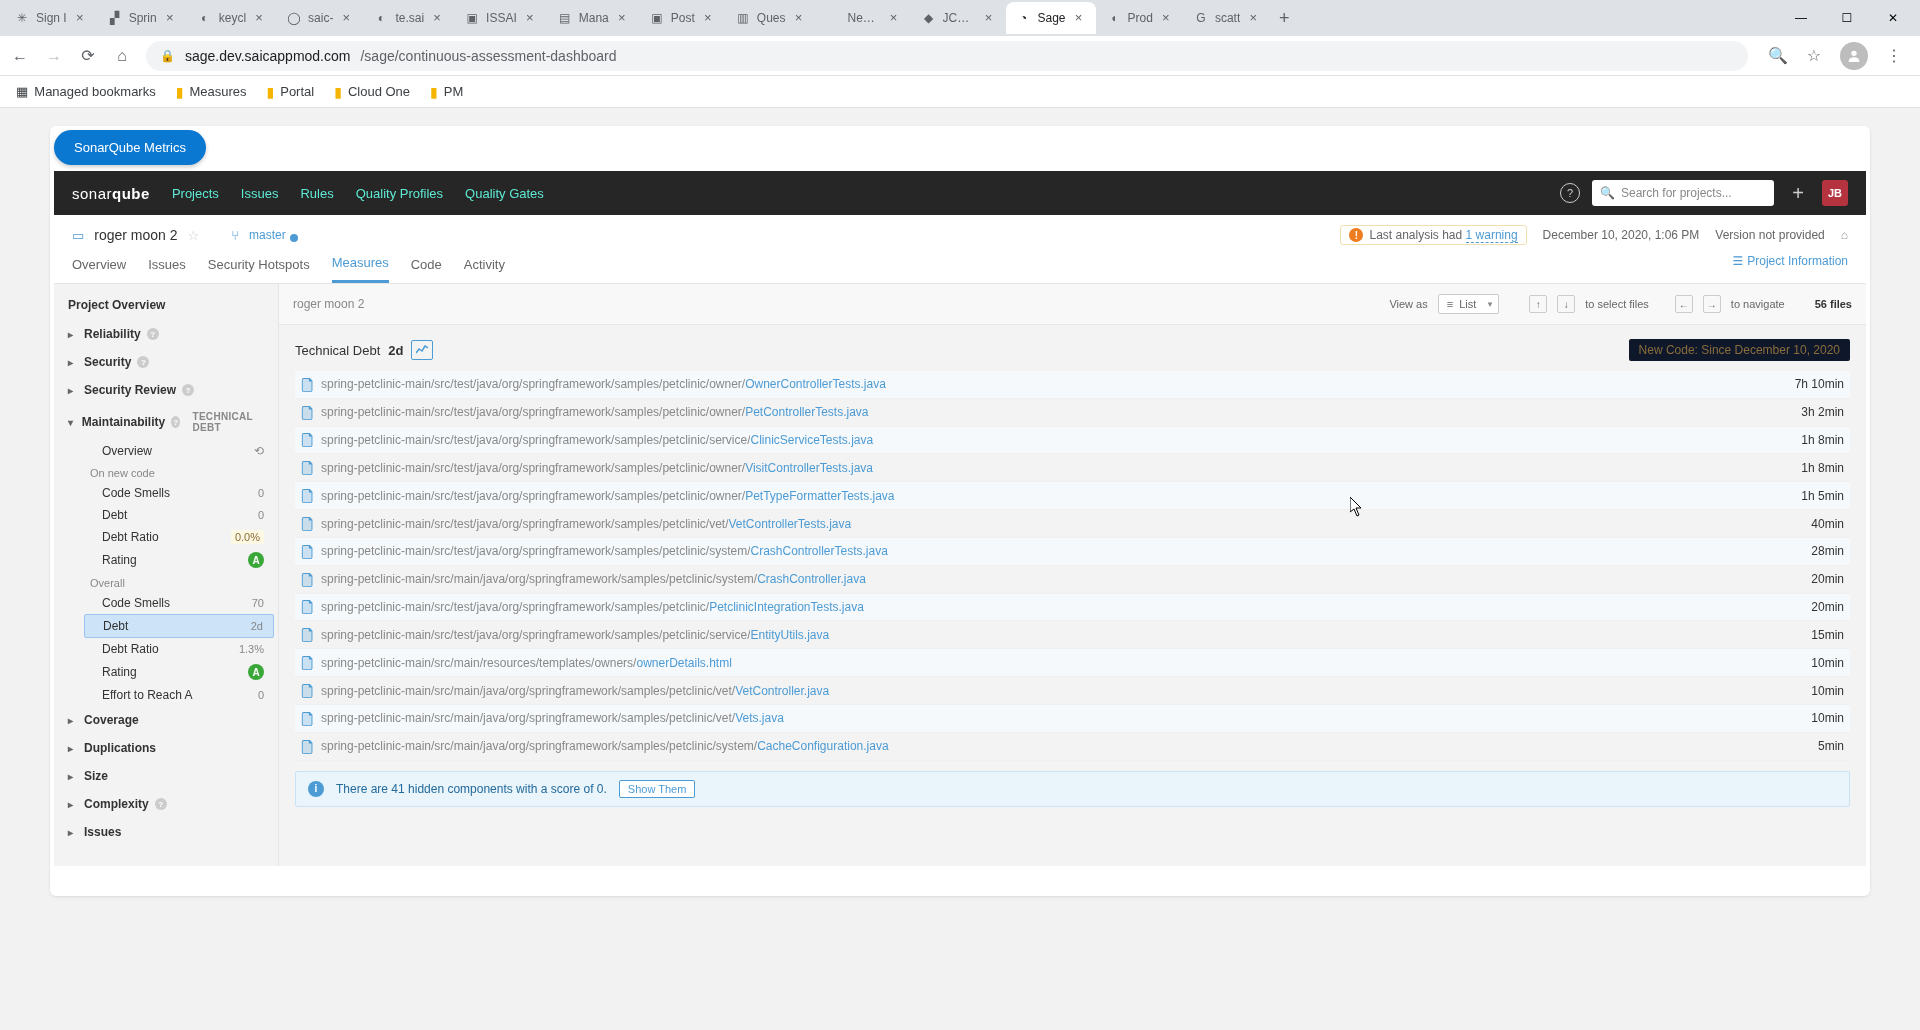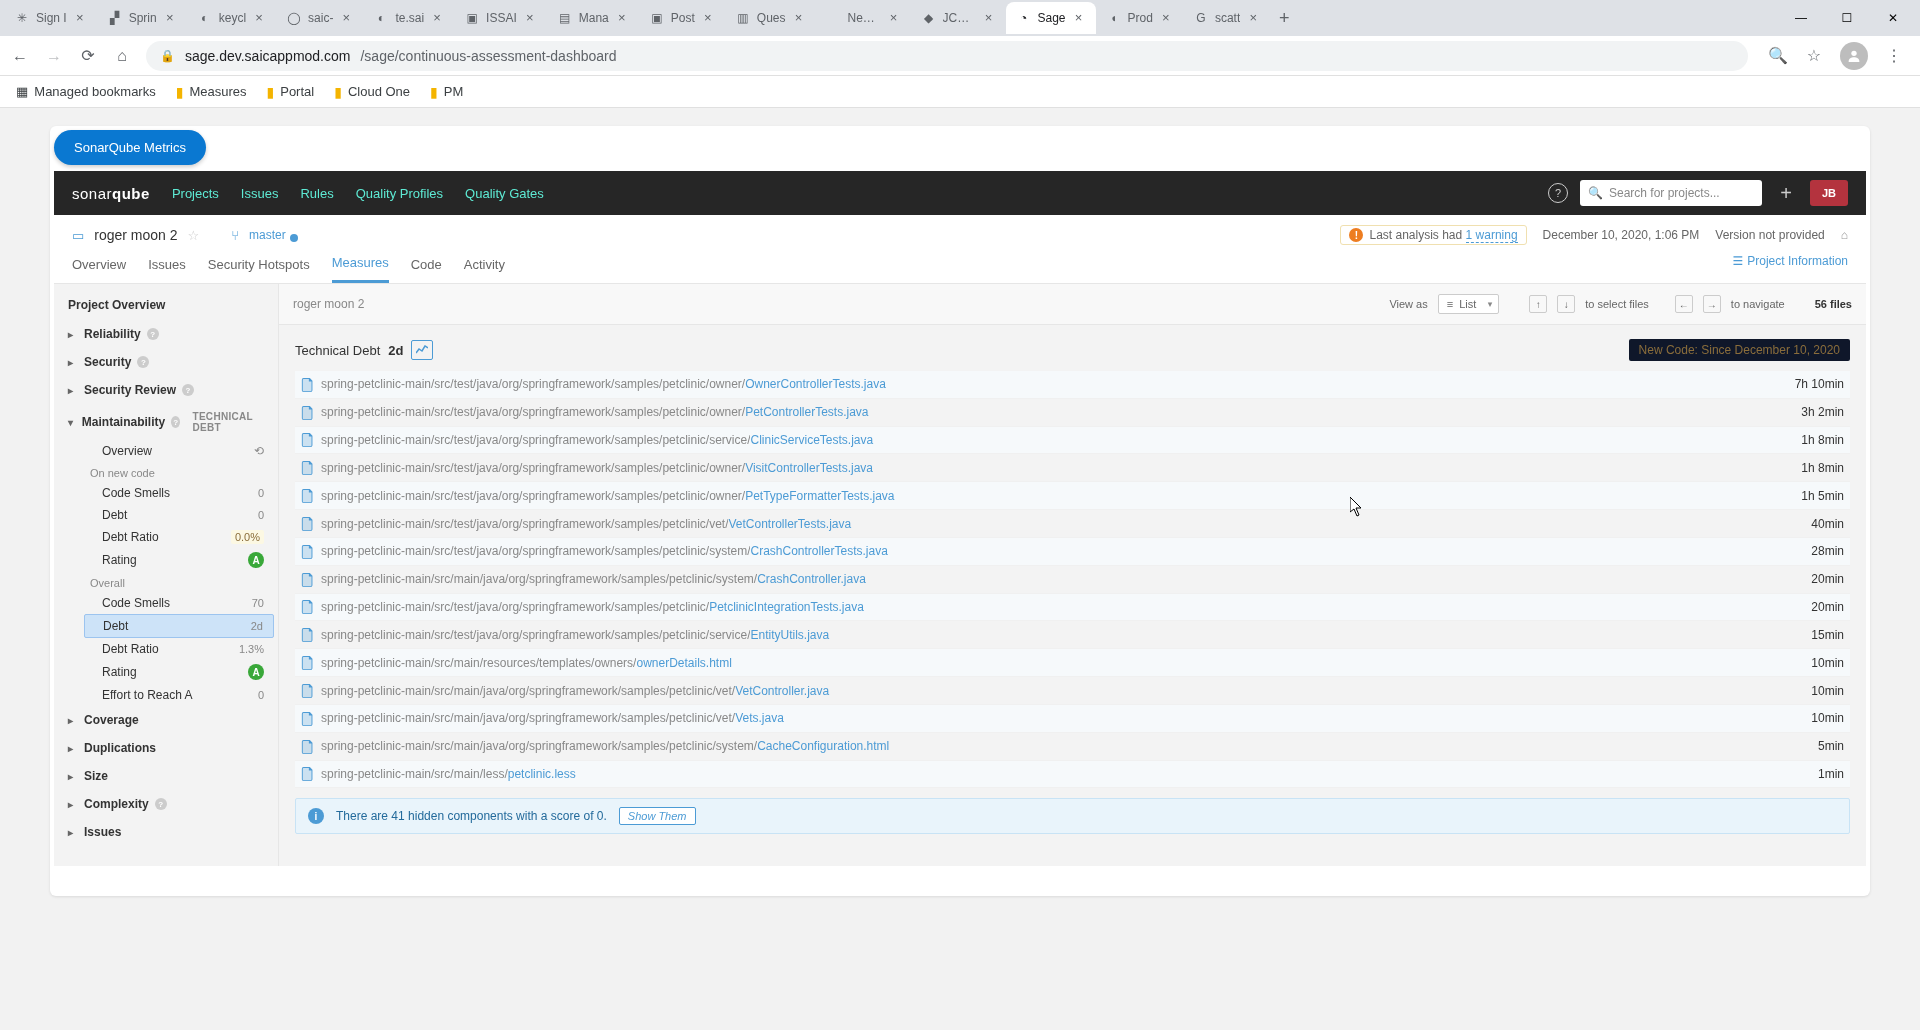--- a/index.html
+++ b/index.html
@@ -37,21 +37,21 @@
   .sonar { border:none; }
   .sonar-top { background:#262626; height:44px; display:flex; align-items:center; padding:0 18px; gap:16px; color:#ccc; font-size:13px;}
   .sonar-logo { color:#fff; font-weight:300; letter-spacing:.5px; font-size:15px; margin-right:6px; font-family: Helvetica, Arial, sans-serif;}
   .sonar-logo b { font-weight:600;}
   .sonar-nav { display:flex; gap:22px;}
   .sonar-nav a { color:#5eead4; cursor:pointer;}
   .sonar-top-right { margin-left:auto; display:flex; align-items:center; gap:12px;}
   .sonar-search { background:#fff; height:26px; width:182px; border-radius:3px; display:flex; align-items:center; padding:0 8px; color:#888; font-size:12px; gap:6px;}
   .sonar-help { width:20px; height:20px; border:1.5px solid #ccc; border-radius:50%; display:flex; align-items:center; justify-content:center; font-size:11px; cursor:pointer;}
   .sonar-plus { width:24px;height:24px; color:#ccc; font-size:20px; display:flex;align-items:center;justify-content:center; cursor:pointer;}
-  .sonar-user { width:38px;height:26px; background:#b4333e; border-radius:3px; color:#fff; font-size:11px; font-weight:600; display:flex; align-items:center; justify-content:center;}
+  .sonar-user { width:26px;height:26px; background:#b4333e; border-radius:3px; color:#fff; font-size:11px; font-weight:600; display:flex; align-items:center; justify-content:center;}
 
   .sonar-sub { background:#fff; border-bottom:1px solid #e6e6e6;}
   .sonar-proj-row { display:flex; align-items:center; padding:10px 18px 2px 18px; gap:10px; font-size:13px;}
   .proj-name { color:#333; font-size:14px;}
   .branch { color:#4c9bd5; font-size:12px; display:flex; align-items:flex-end; gap:4px;}
   .branch-dot { width:8px;height:8px;border-radius:50%;background:#4c9bd5;}
   .proj-row-right { margin-left:auto; display:flex; align-items:center; gap:16px; font-size:12px; color:#666;}
   .warn-badge { display:flex; align-items:center; gap:6px; border:1px solid #f0e0b0; background:#fff; border-radius:3px; padding:2px 8px;}
   .warn-ico { width:14px;height:14px;border-radius:50%;background:#ed7d20;color:#fff;font-size:10px;display:flex;align-items:center;justify-content:center;font-weight:bold;}
   .warn-link { color:#4c9bd5; border-bottom:1px dashed #4c9bd5; cursor:pointer;}
@@ -94,21 +94,21 @@
   .file-list { }
   .file-row { display:flex; align-items:center; padding:6px 6px; font-size:12px; border-bottom:1px solid #f0f0f0;}
   .file-row:nth-child(odd){ background:#f6f9fb;}
   .file-ico { width:14px; height:14px; margin-right:6px; flex-shrink:0;}
   .file-path { color:#888; white-space:nowrap; overflow:hidden;}
   .file-name { color:#4c9bd5; cursor:pointer;}
   .file-time { margin-left:auto; color:#333; font-size:12px; padding-left:16px; white-space:nowrap;}
 
   .hidden-bar { margin-top:10px; background:#e9f4fb; border:1px solid #c8e3f5; border-radius:2px; padding:8px 12px; display:flex; align-items:center; gap:12px; font-size:12px; color:#236a9b;}
   .hidden-bar .info-ico { width:16px;height:16px;border-radius:50%;background:#4c9bd5;color:#fff;display:flex;align-items:center;justify-content:center;font-size:10px;font-weight:bold;}
-  .show-btn { border:1px solid #4c9bd5; background:#fff; color:#4c9bd5; border-radius:2px; padding:2px 8px; font-size:11px; cursor:pointer;font-style:italic;}
+  .show-btn { border:1px solid #4c9bd5; background:#fff; color:#4c9bd5; border-radius:2px; padding:2px 8px; font-size:11px; cursor:pointer;}
 
   
   .fi { display:inline-block; vertical-align:middle;}
 
   
   .cursor { position:fixed; left:1350px; top:497px; font-size:16px; color:#000; pointer-events:none;}
 </style>
 </head>
 <body>
 
@@ -551,31 +551,22 @@
                   <span class="file-path">spring-petclinic-main/src/main/java/org/springframework/samples/petclinic/vet/</span>
                   <span class="file-name">Vets.java</span>
                   <span class="file-time">10min</span>
                 </div>
                 <div class="file-row">
                   <span><svg class="fi file-ico" viewBox="0 0 14 16">
                       <path fill="#4c9bd5" d="M2 0h7l3 3v11a2 2 0 0 1-2 2H2a2 2 0 0 1-2-2V2a2 2 0 0 1 2-2z" opacity=".25"></path>
                       <path fill="#4c9bd5" d="M2 0h7l3 3v11a2 2 0 0 1-2 2H2a2 2 0 0 1-2-2V2a2 2 0 0 1 2-2zm0 1a1 1 0 0 0-1 1v12a1 1 0 0 0 1 1h8a1 1 0 0 0 1-1V4H8V1H2z"></path>
                     </svg></span>
                   <span class="file-path">spring-petclinic-main/src/main/java/org/springframework/samples/petclinic/system/</span>
-                  <span class="file-name">CacheConfiguration.html</span>
+                  <span class="file-name">CacheConfiguration.java</span>
                   <span class="file-time">5min</span>
-                </div>
-                <div class="file-row">
-                  <span><svg class="fi file-ico" viewBox="0 0 14 16">
-                      <path fill="#4c9bd5" d="M2 0h7l3 3v11a2 2 0 0 1-2 2H2a2 2 0 0 1-2-2V2a2 2 0 0 1 2-2z" opacity=".25"></path>
-                      <path fill="#4c9bd5" d="M2 0h7l3 3v11a2 2 0 0 1-2 2H2a2 2 0 0 1-2-2V2a2 2 0 0 1 2-2zm0 1a1 1 0 0 0-1 1v12a1 1 0 0 0 1 1h8a1 1 0 0 0 1-1V4H8V1H2z"></path>
-                    </svg></span>
-                  <span class="file-path">spring-petclinic-main/src/main/less/</span>
-                  <span class="file-name">petclinic.less</span>
-                  <span class="file-time">1min</span>
                 </div>
               </div>
 
             <div class="hidden-bar">
               <span class="info-ico">i</span>
               <span>There are 41 hidden components with a score of 0.</span>
               <span class="show-btn">Show Them</span>
             </div>
           </div>
         </div>

